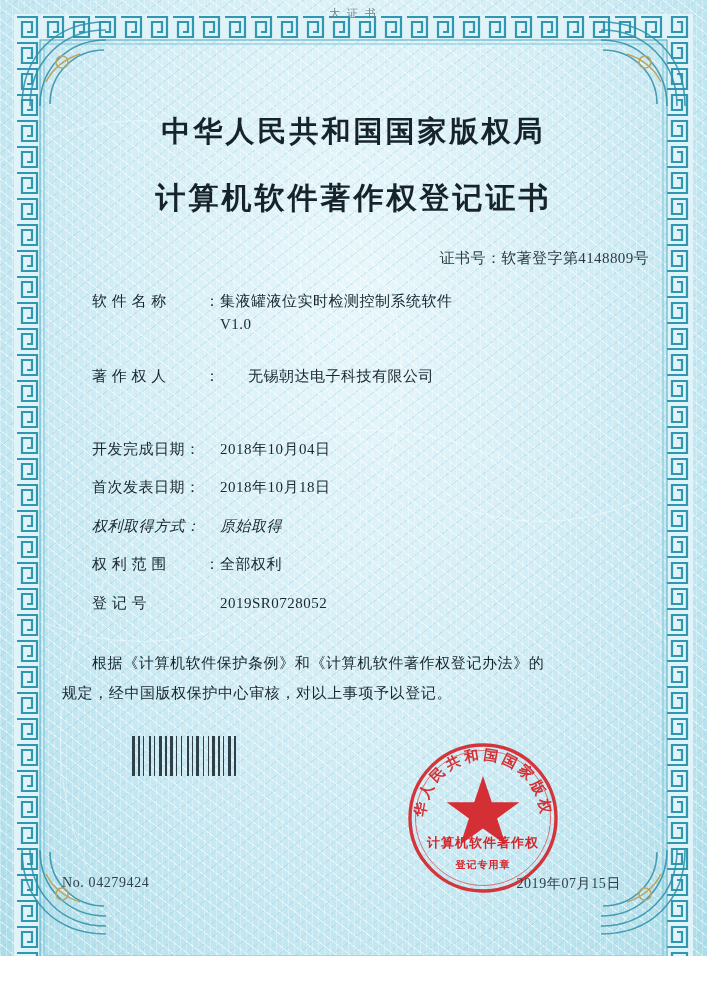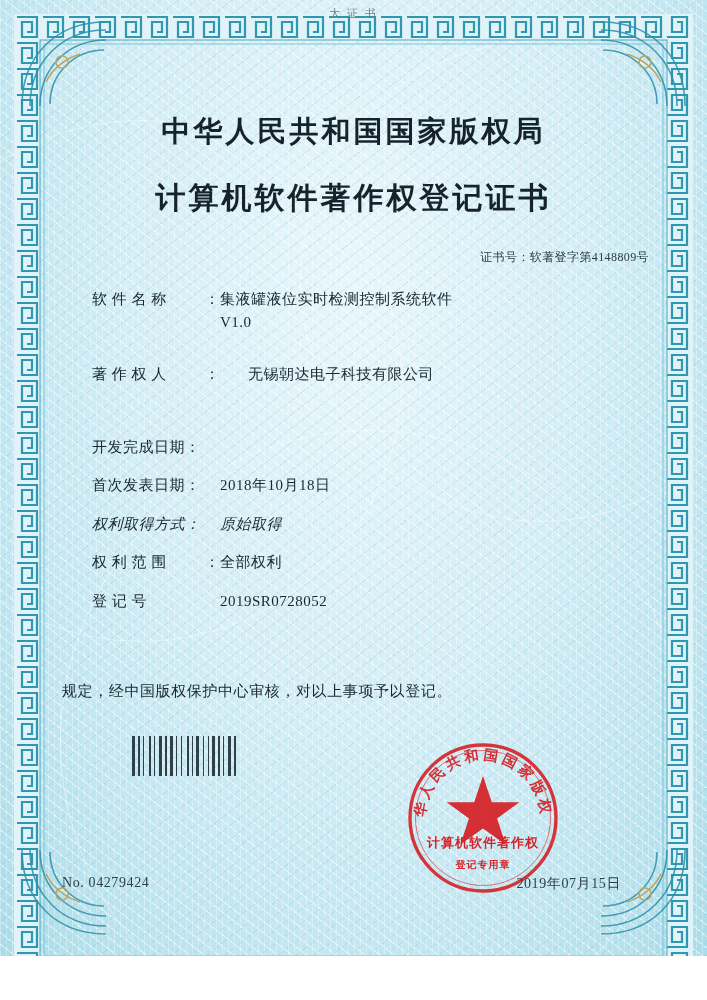--- a/index.html
+++ b/index.html
@@ -105,21 +105,21 @@
     text-align: center;
     font-size: 30px;
     font-weight: bold;
     letter-spacing: 3px;
     color: #16232b;
     margin-top: 26px;
   }
 
   .cert-no {
     text-align: right;
-    font-size: 12px;
+    font-size: 15px;
     color: #2b3a42;
     margin-top: 30px;
     padding-right: 6px;
     letter-spacing: 0.4px;
   }
 
   .fields {
     margin-top: 22px;
     padding-left: 26px;
   }
@@ -320,20 +320,21 @@
           <span>著 作 权 人</span>
             <span class="f-colon">：</span>
         </div>
         <div class="f-value">无锡朝达电子科技有限公司</div>
       </div>
 
       <div class="field-row row-dev">
         <div class="f-label">
           <span>开发完成日期</span><span>：</span>
         </div>
+        <div class="f-value">2018年10月04日</div>
       </div>
 
       <div class="field-row row-pub">
         <div class="f-label">
           <span>首次发表日期</span><span>：</span>
         </div>
         <div class="f-value">2018年10月18日</div>
       </div>
 
       <div class="field-row row-way">
@@ -355,21 +356,21 @@
         <div class="f-label spread">
           <span>登 记 号</span>
             <span class="f-colon"></span>
         </div>
         <div class="f-value">2019SR0728052</div>
       </div>
 
     </div>
 
     <div class="statement">
-      <span class="indent"></span><br>
+      <span class="indent"></span><span>根据《计算机软件保护条例》和《计算机软件著作权登记办法》的</span><br>
       <span>规定，经中国版权保护中心审核，对以上事项予以登记。</span>
     </div>
 
     <div class="barcode">
         <i style="width: 3px;"></i>
         <i style="width: 1px; background: transparent;"></i>
         <i style="width: 2px;"></i>
         <i style="width: 1px; background: transparent;"></i>
         <i style="width: 1px;"></i>
         <i style="width: 3px; background: transparent;"></i>

